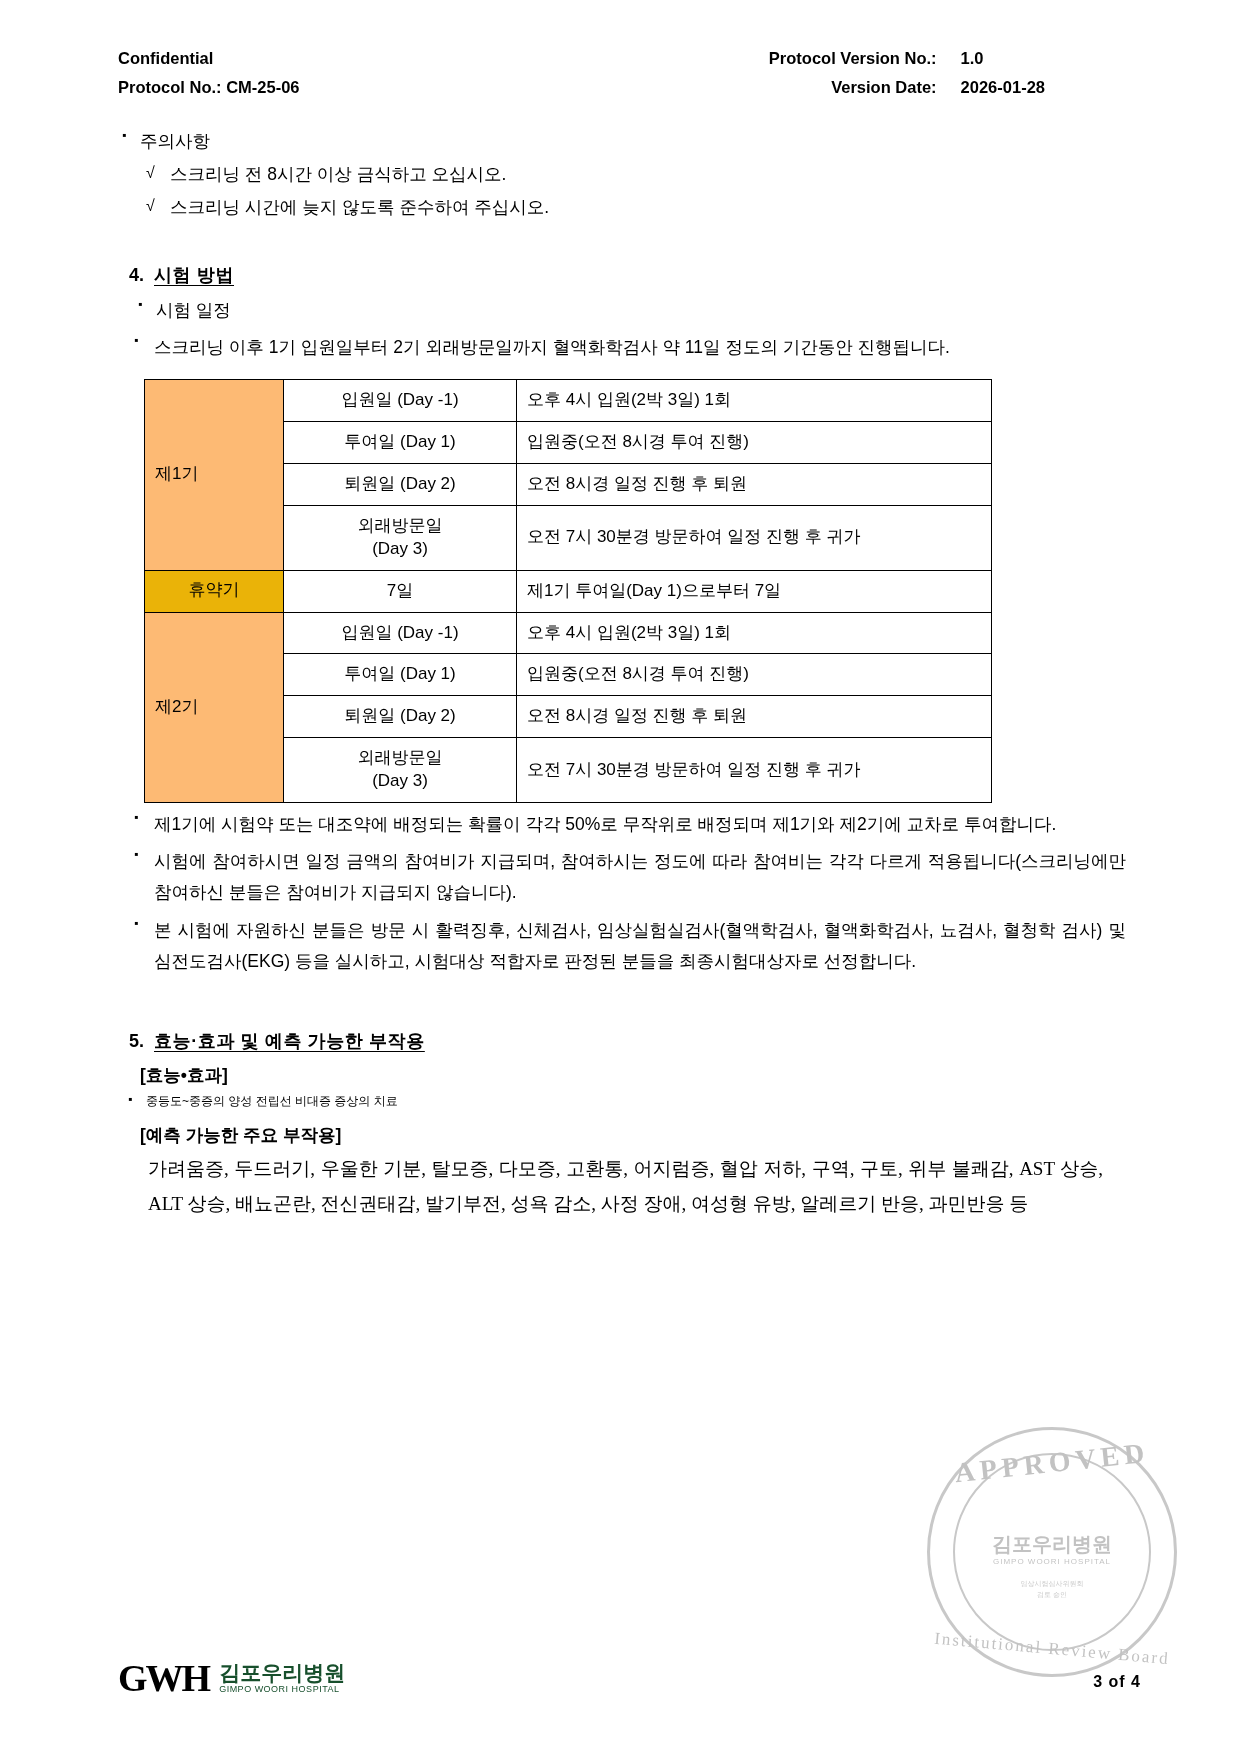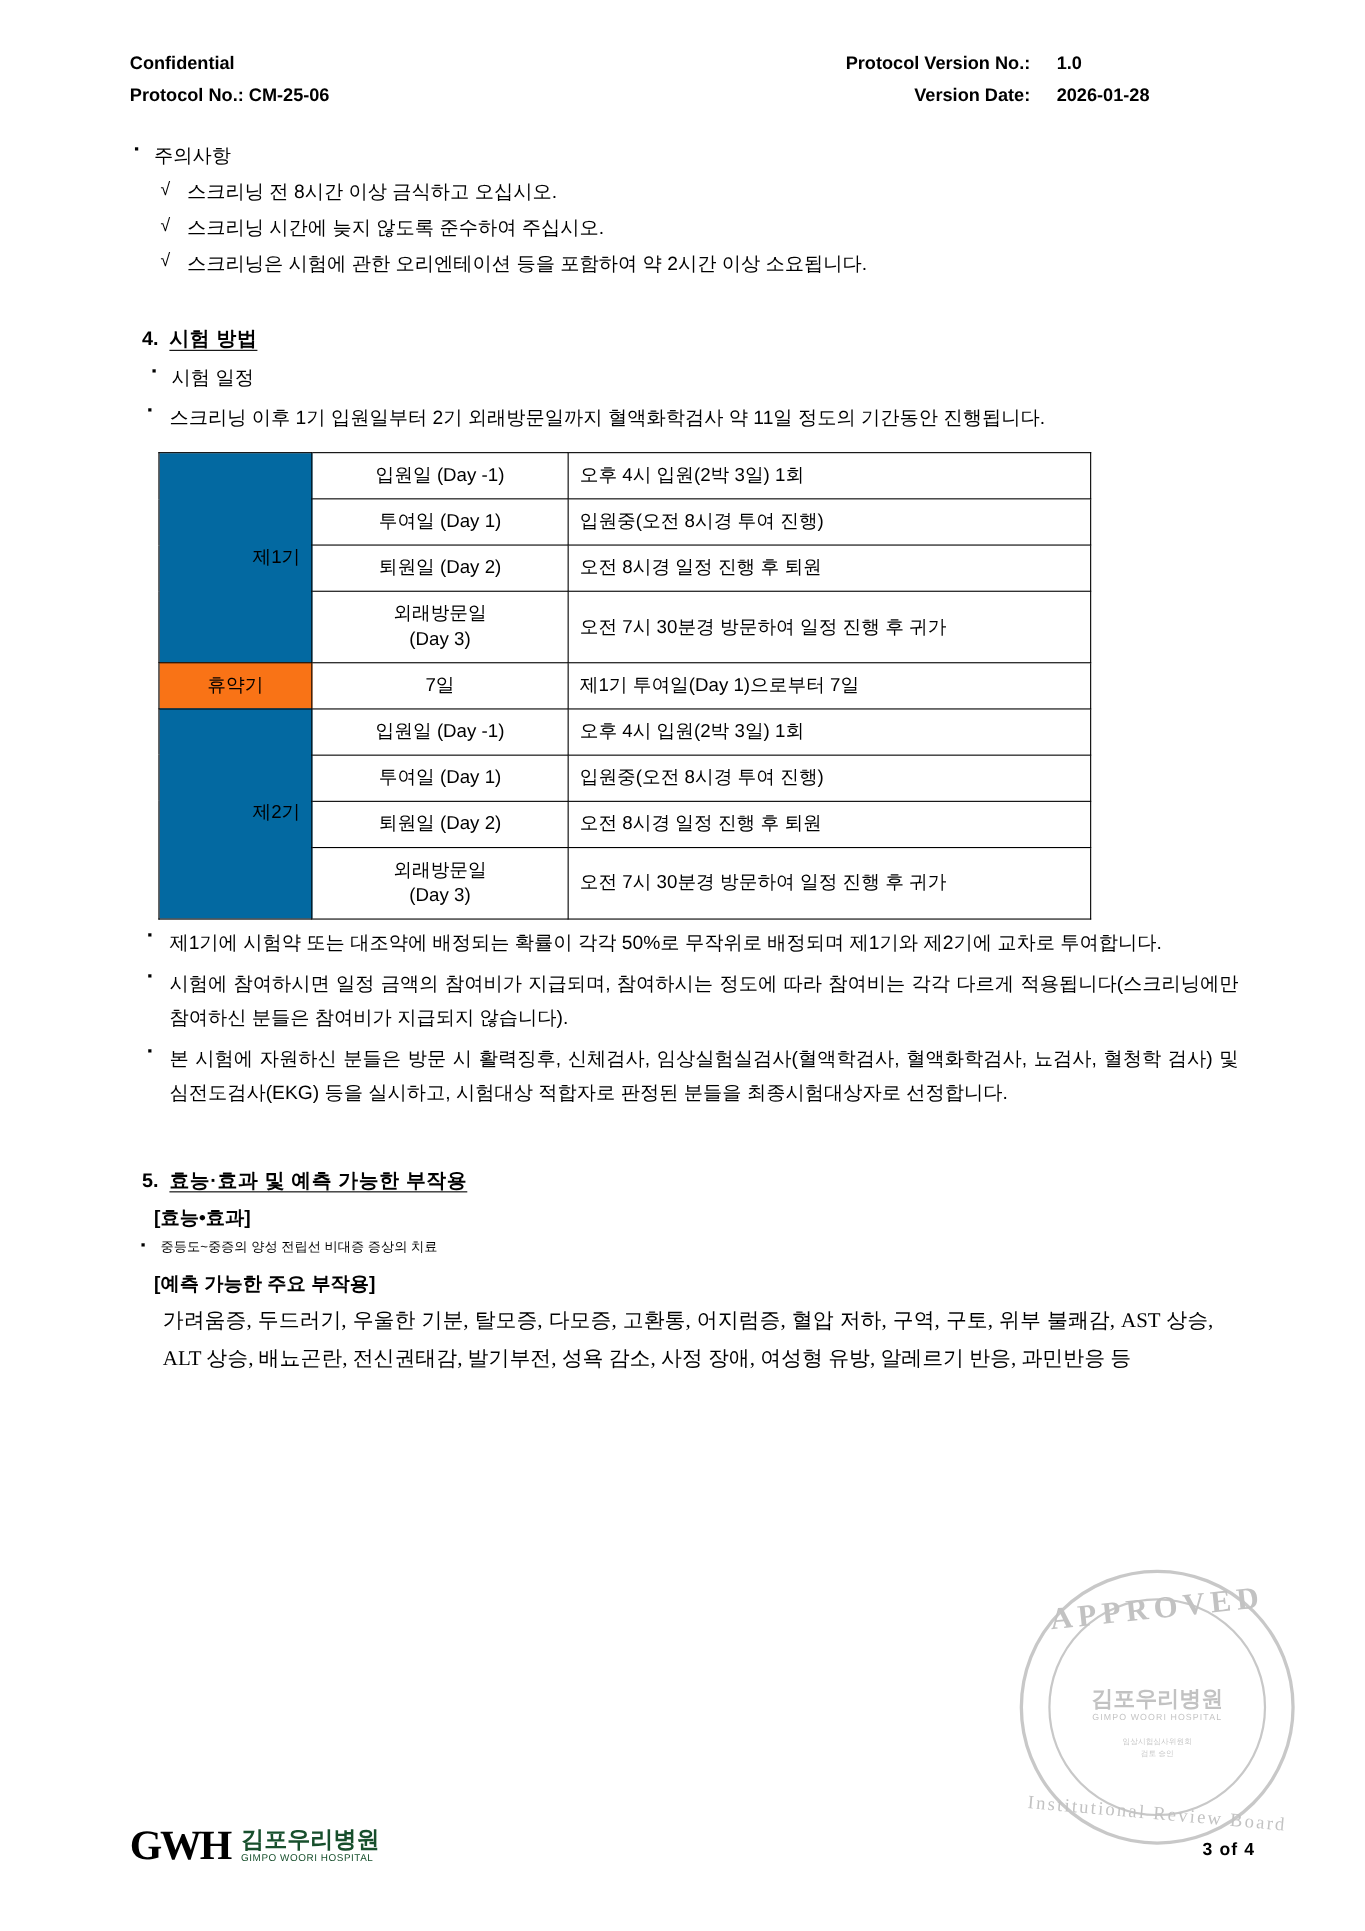--- a/index.html
+++ b/index.html
@@ -132,36 +132,37 @@
     font-size: 17px;
   }
   table.sched td {
     border: 1px solid #000000;
     padding: 9px 10px;
     vertical-align: middle;
     line-height: 1.35;
   }
   td.phase {
     width: 118px;
-    text-align: right;
-    background: #0369a1;
+    text-align: left;
+    background: #fdba74;
     font-size: 17px;
   }
   td.daycol {
     width: 212px;
     text-align: center;
   }
   td.desc {
     text-align: left;
     padding-left: 16px;
   }
   td.rest-label {
     width: 118px;
     text-align: center;
-    background: #f97316;
+    background: #eab308;
+    font-family: Liberation Mono, monospace;
   }
   td.rest-days {
     width: 212px;
     text-align: center;
   }
   .twoline { line-height: 1.3; }
 
   
   .subhead {
     font-size: 17.5px;
@@ -324,21 +325,20 @@
         <span class="hdr-label">Version Date:</span>
         <span class="hdr-value">2026-01-28</span>
       </div>
     </div>
   </div>
 
   <div class="body-block">
     <div class="bullet-sq">주의사항</div>
     <div class="check-line">스크리닝 전 8시간 이상 금식하고 오십시오.</div>
     <div class="check-line">스크리닝 시간에 늦지 않도록 준수하여 주십시오.</div>
-    <div class="check-line">스크리닝은 시험에 관한 오리엔테이션 등을 포함하여 약 2시간 이상 소요됩니다.</div>
   </div>
 
   <div class="section-head">
     <span class="section-num">4.</span>
     <span class="section-title">시험 방법</span>
   </div>
 
   <div style="margin-top:8px;">
     <div class="bullet-sq" style="margin-left:16px;">시험 일정</div>
     <div class="indent-bullet" style="width:965px;">스크리닝 이후 1기 입원일부터 2기 외래방문일까지 혈액화학검사 약 11일 정도의 기간동안 진행됩니다.</div>

